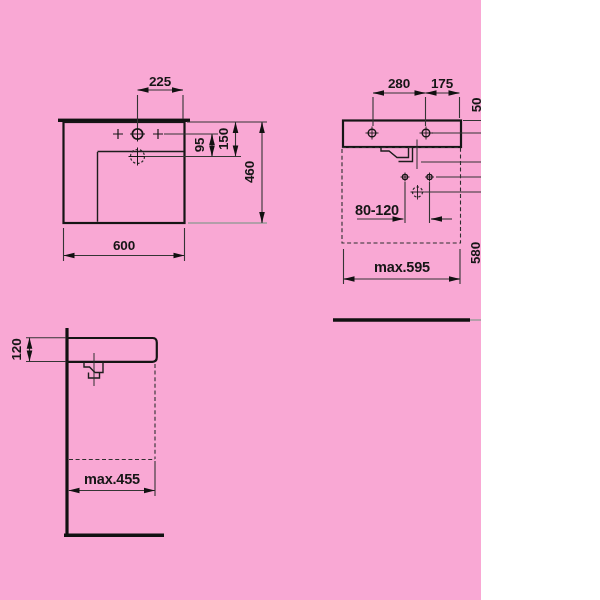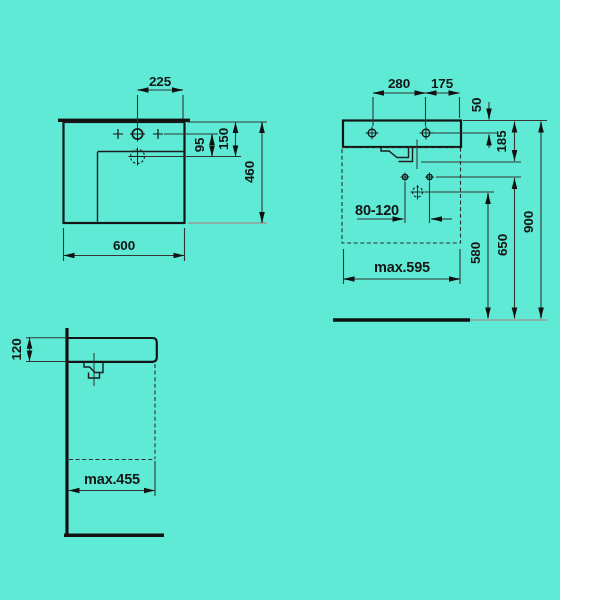--- a/index.html
+++ b/index.html
@@ -1,16 +1,16 @@
 <!DOCTYPE html>
 <html><head>
 <meta charset="utf-8">
 <style>
   html,body{margin:0;padding:0;background:#ffffff;}
-  .canvas{position:relative;width:560px;height:600px;background:#5eead4;overflow:hidden;
+  .canvas{position:relative;width:481px;height:600px;background:#f9a8d4;overflow:hidden;
           font-family:"Liberation Sans",sans-serif;}
   svg text{font-family:"Liberation Sans",sans-serif;font-weight:700;fill:#161616;
            letter-spacing:-0.2px;}
   .dimtxt{font-size:13.5px;}
   .dimtxt-lg{font-size:14.5px;}
   .thin{stroke:#343434;stroke-width:1.1;fill:none;}
   .gray{stroke:#9b9b9b;stroke-width:1.4;fill:none;}
   .outline{stroke:#151515;stroke-width:2.2;fill:none;}
   .heavy{stroke:#111111;stroke-width:3.6;fill:none;}
   .wall{stroke:#111111;stroke-width:3.2;fill:none;}

